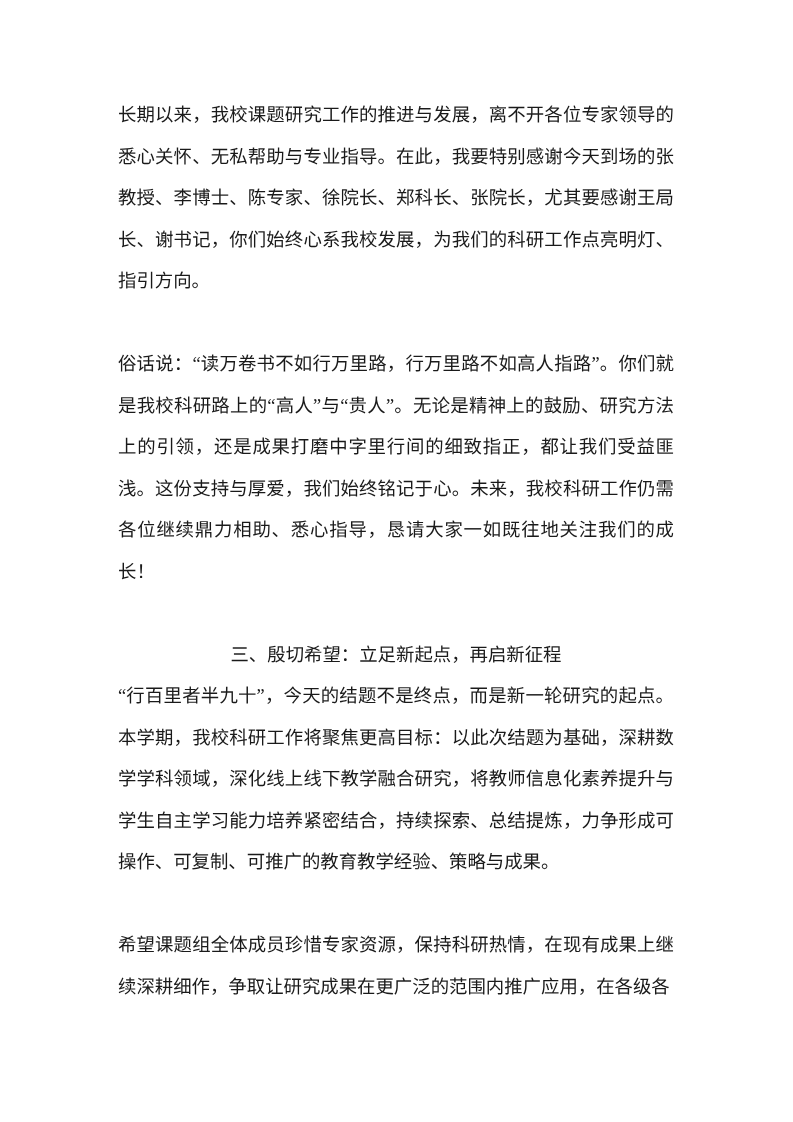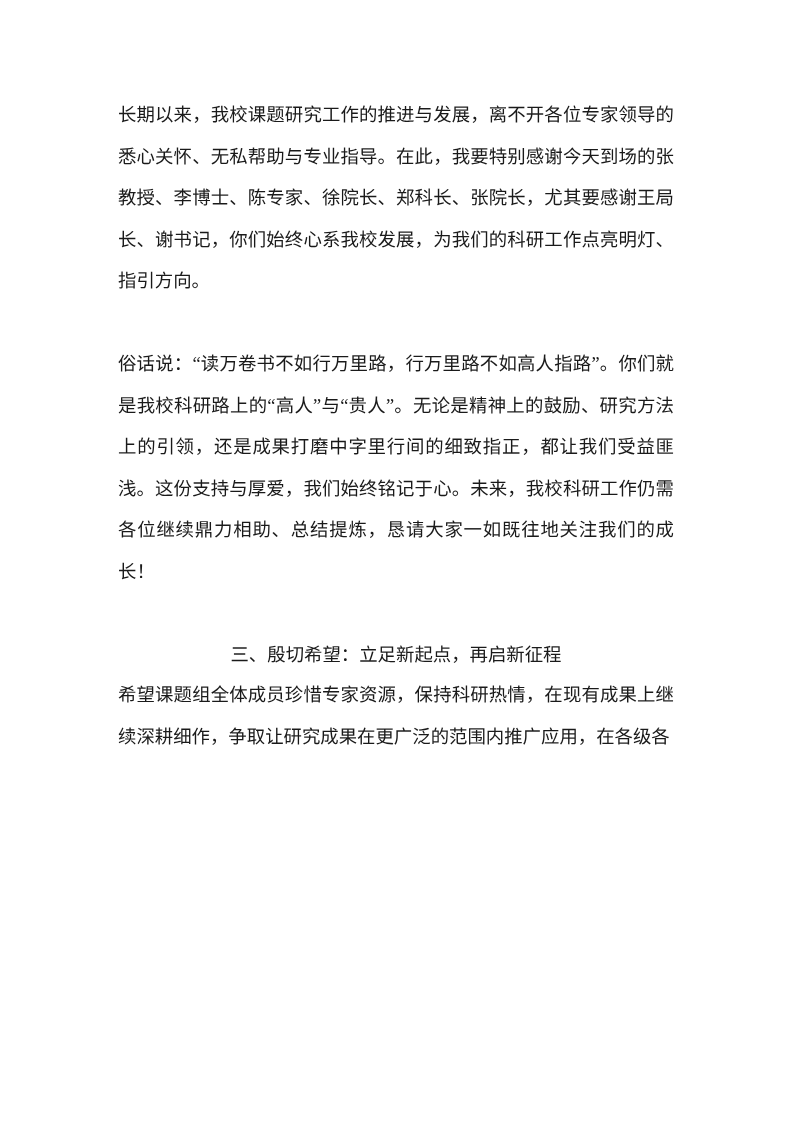--- a/index.html
+++ b/index.html
@@ -25,28 +25,28 @@
     text-justify: inter-ideograph;
     margin: 0 0 41.5px 0;
     letter-spacing: 0;
   }
   .para.heading {
     margin-bottom: 0;
     text-align: center;
   }
   .para.last {
     margin-bottom: 0;
-    font-family: Liberation Mono, monospace;
   }
 </style>
 </head>
 <body>
 
 <div class="page">
   <p class="para">长期以来，我校课题研究工作的推进与发展，离不开各位专家领导的悉心关怀、无私帮助与专业指导。在此，我要特别感谢今天到场的张教授、李博士、陈专家、徐院长、郑科长、张院长，尤其要感谢王局长、谢书记，你们始终心系我校发展，为我们的科研工作点亮明灯、指引方向。</p>
 
-  <p class="para">俗话说：“读万卷书不如行万里路，行万里路不如高人指路”。你们就是我校科研路上的“高人”与“贵人”。无论是精神上的鼓励、研究方法上的引领，还是成果打磨中字里行间的细致指正，都让我们受益匪浅。这份支持与厚爱，我们始终铭记于心。未来，我校科研工作仍需各位继续鼎力相助、总结提炼，恳请大家一如既往地关注我们的成长！</p>
+  <p class="para">俗话说：“读万卷书不如行万里路，行万里路不如高人指路”。你们就是我校科研路上的“高人”与“贵人”。无论是精神上的鼓励、研究方法上的引领，还是成果打磨中字里行间的细致指正，都让我们受益匪浅。这份支持与厚爱，我们始终铭记于心。未来，我校科研工作仍需各位继续鼎力相助、悉心指导，恳请大家一如既往地关注我们的成长！</p>
 
   <p class="para heading">三、殷切希望：立足新起点，再启新征程</p>
 
+  <p class="para">“行百里者半九十”，今天的结题不是终点，而是新一轮研究的起点。本学期，我校科研工作将聚焦更高目标：以此次结题为基础，深耕数学学科领域，深化线上线下教学融合研究，将教师信息化素养提升与学生自主学习能力培养紧密结合，持续探索、总结提炼，力争形成可操作、可复制、可推广的教育教学经验、策略与成果。</p>
 
   <p class="para last">希望课题组全体成员珍惜专家资源，保持科研热情，在现有成果上继续深耕细作，争取让研究成果在更广泛的范围内推广应用，在各级各</p>
 </div>
 
 </body></html>

